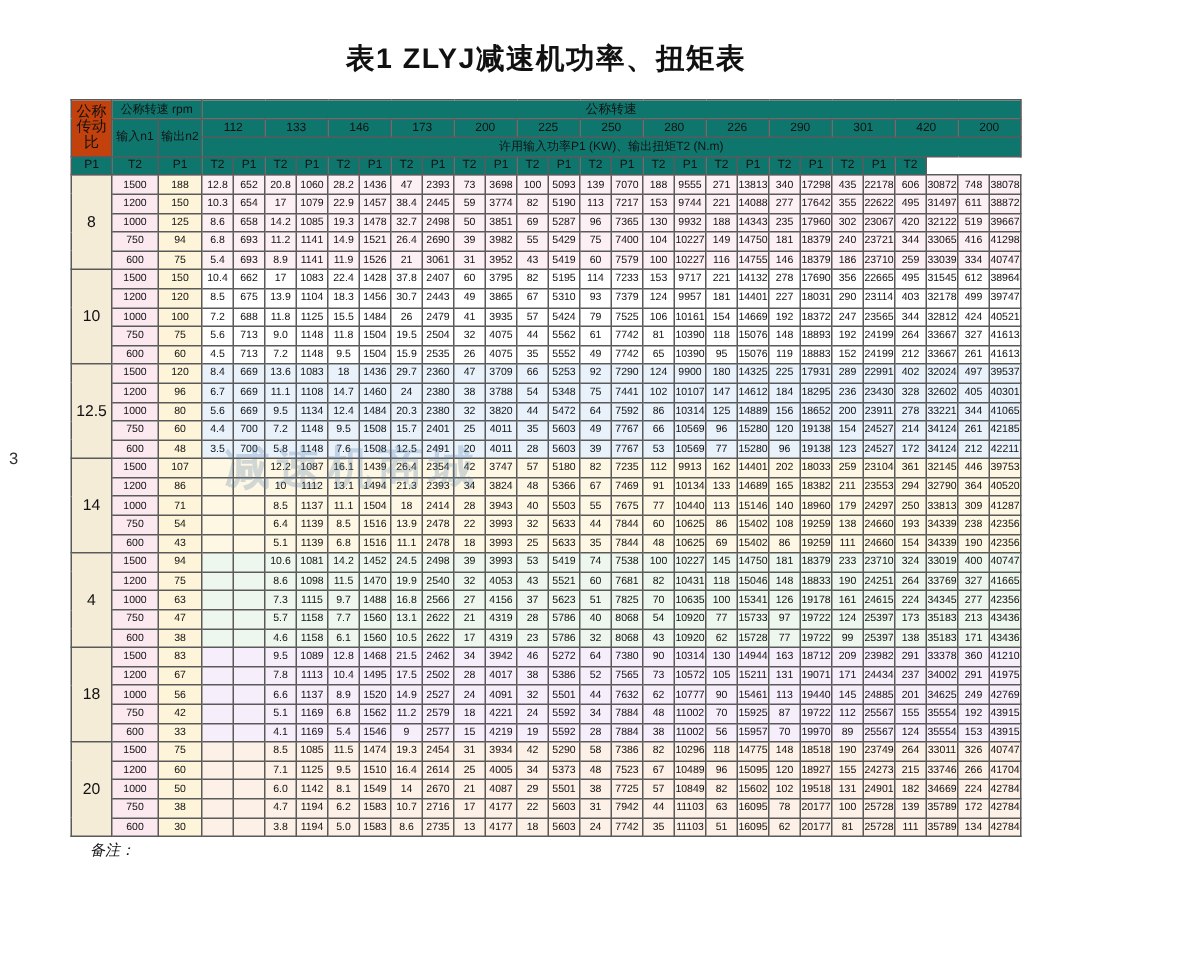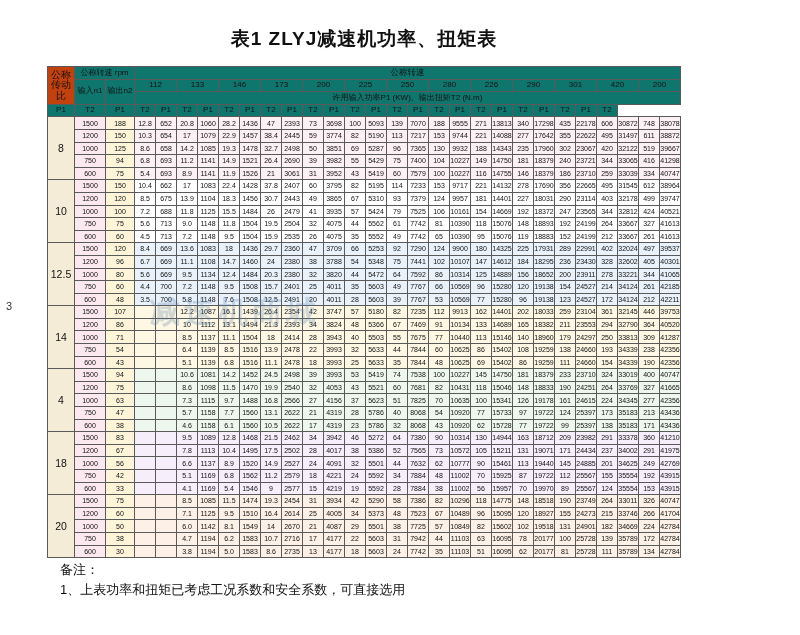--- a/index.html
+++ b/index.html
@@ -38,21 +38,21 @@
   .band-b td{background:#ffffff;}
   .band-c td{background:#e9f2fb;}
   .band-d td{background:#fdf7e3;}
   .band-e td{background:#eef7ee;}
   .band-f td{background:#f6eefa;}
   .band-g td{background:#fdf0e6;}
   td.rpmcell{background:#fbe9ef !important;}
   td.rpmcell2{background:#fdf4d9 !important;}
   td.ratio{background:#f5ecd8 !important;font-size:10.5px;font-weight:bold;}
   .notes{
-    position:absolute;left:60px;top:560px;font-size:13px;line-height:1.55;color:#111;
+    position:absolute;left:60px;top:560px;font-size:10px;line-height:1.55;color:#111;font-style:italic;
   }
   .watermark{
     position:absolute;left:150px;top:292px;width:420px;height:60px;
     font-size:30px;color:rgba(90,130,170,.28);font-weight:bold;
     letter-spacing:4px;pointer-events:none;
     font-family:"Liberation Serif","DejaVu Serif",serif;
   }
 </style>
 </head>
 <body>
@@ -1177,16 +1177,15 @@
           <td class="dcell">111</td>
           <td class="dcell">35789</td>
           <td class="dcell">134</td>
           <td class="dcell">42784</td>
         </tr>
       </tbody>
   </table>
 
   <div class="notes">
     <div>备注：</div>
-    <div>1、上表功率和扭矩已考虑工况系数和安全系数，可直接选用</div>
   </div>
 
 </div>
 
 </body></html>

